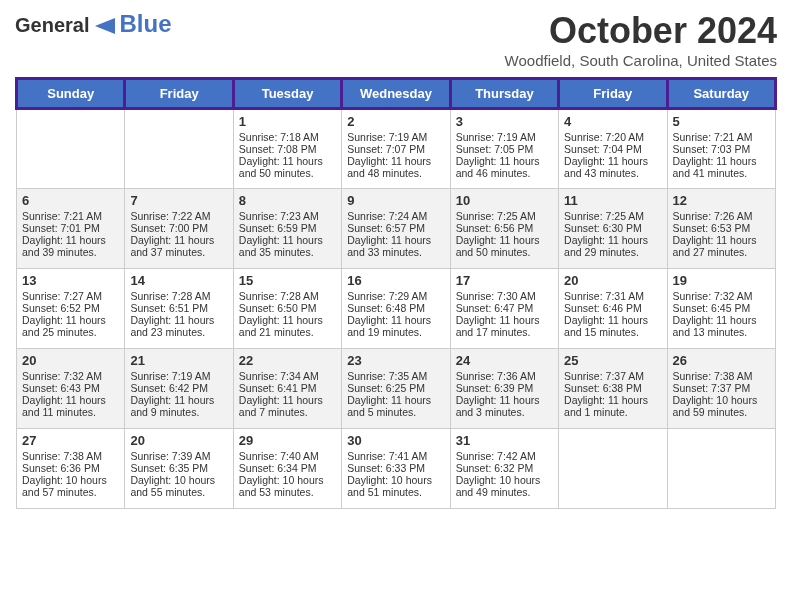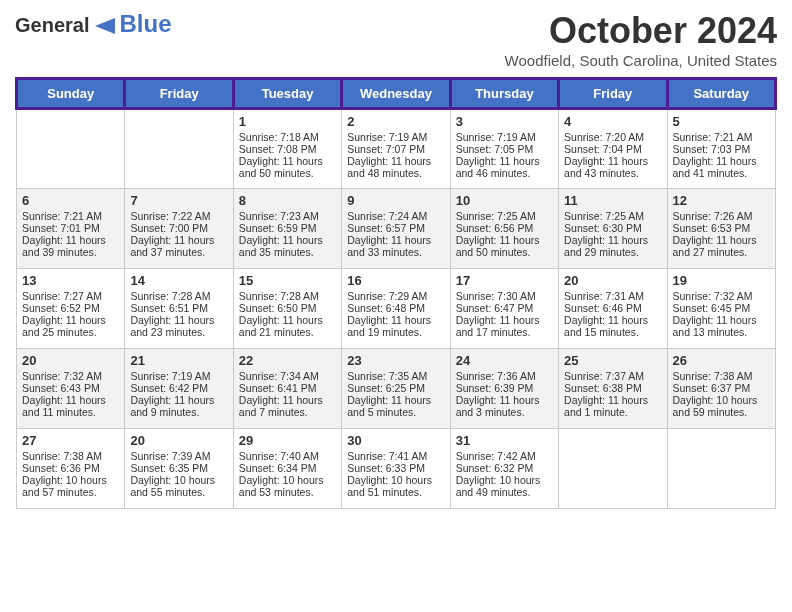--- a/index.html
+++ b/index.html
@@ -270,21 +270,21 @@
         </td>
         <td>
           <span class="day-num">25</span>
           <div>Sunrise: 7:37 AM</div>
           <div>Sunset: 6:38 PM</div>
           <div>Daylight: 11 hours and 1 minute.</div>
         </td>
         <td>
           <span class="day-num">26</span>
           <div>Sunrise: 7:38 AM</div>
-          <div>Sunset: 6:37 PM</div>
+          <div>Sunset: 7:37 PM</div>
           <div>Daylight: 10 hours and 59 minutes.</div>
         </td>
       </tr>
       <tr>
         <td>
           <span class="day-num">27</span>
           <div>Sunrise: 7:38 AM</div>
           <div>Sunset: 6:36 PM</div>
           <div>Daylight: 10 hours and 57 minutes.</div>
         </td>

